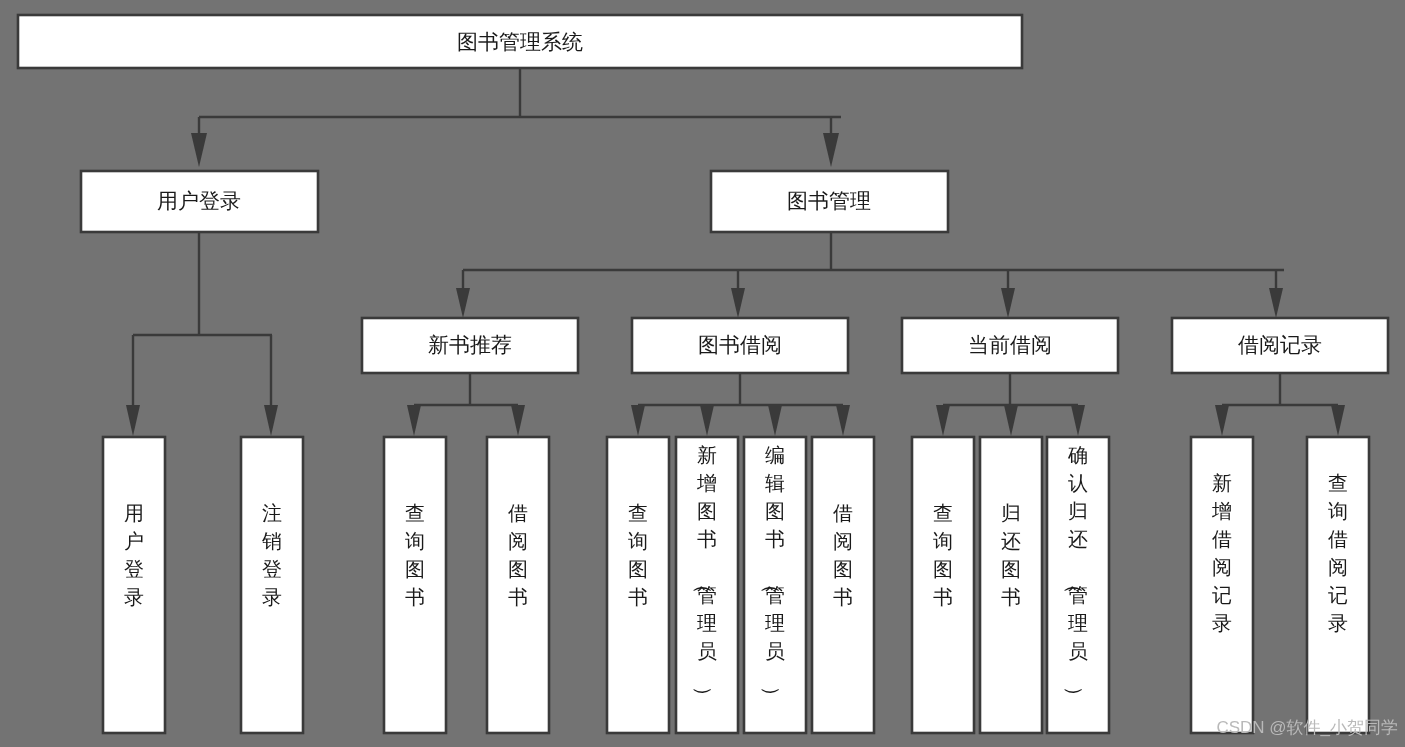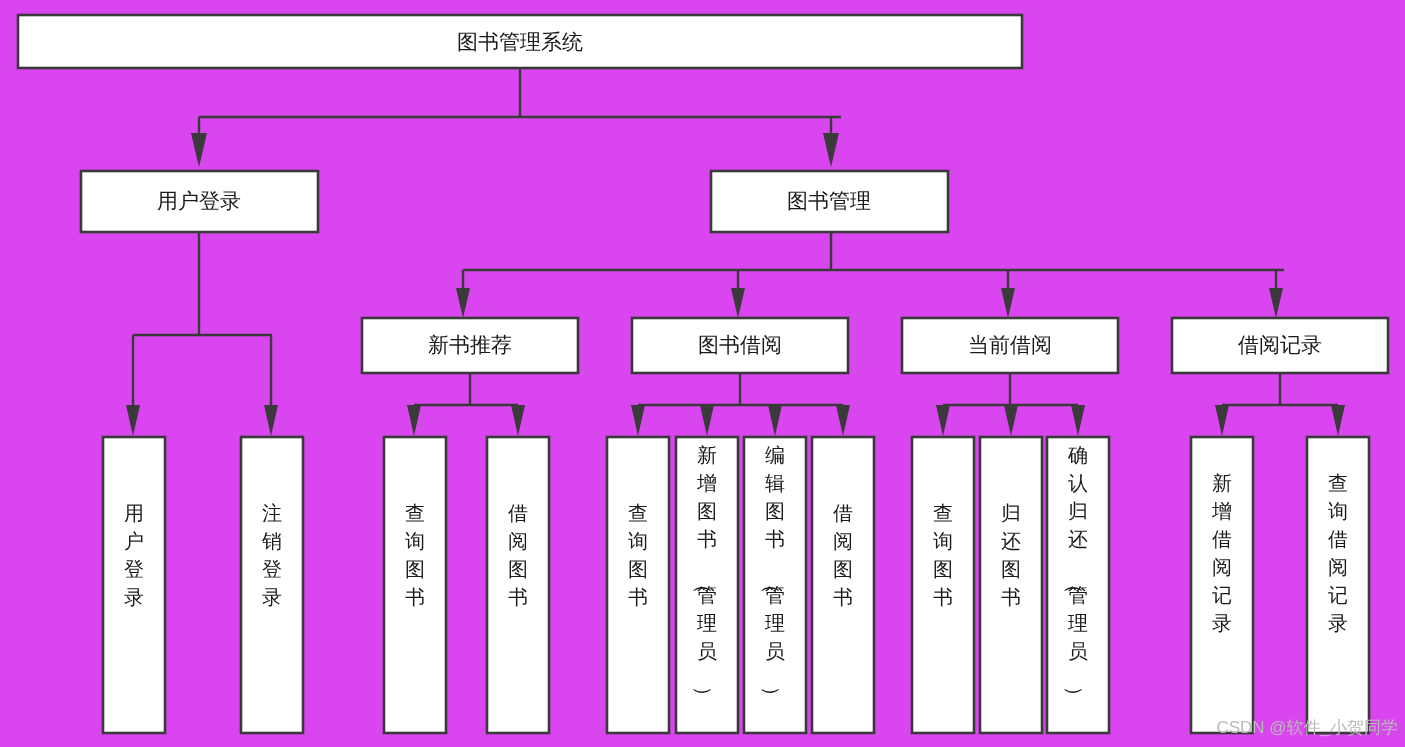--- a/index.html
+++ b/index.html
@@ -8,21 +8,21 @@
     padding: 0;
     background: #ffffff;
   }
   body {
     font-family: "Liberation Sans", "DejaVu Sans", sans-serif;
   }
   #diagram-root {
     position: relative;
     width: 1405px;
     height: 747px;
-    background: #d946ef;
+    background: #737373;
     overflow: hidden;
   }
   svg.tree-canvas {
     position: absolute;
     top: 0;
     left: 0;
     width: 1405px;
     height: 747px;
     display: block;
   }

